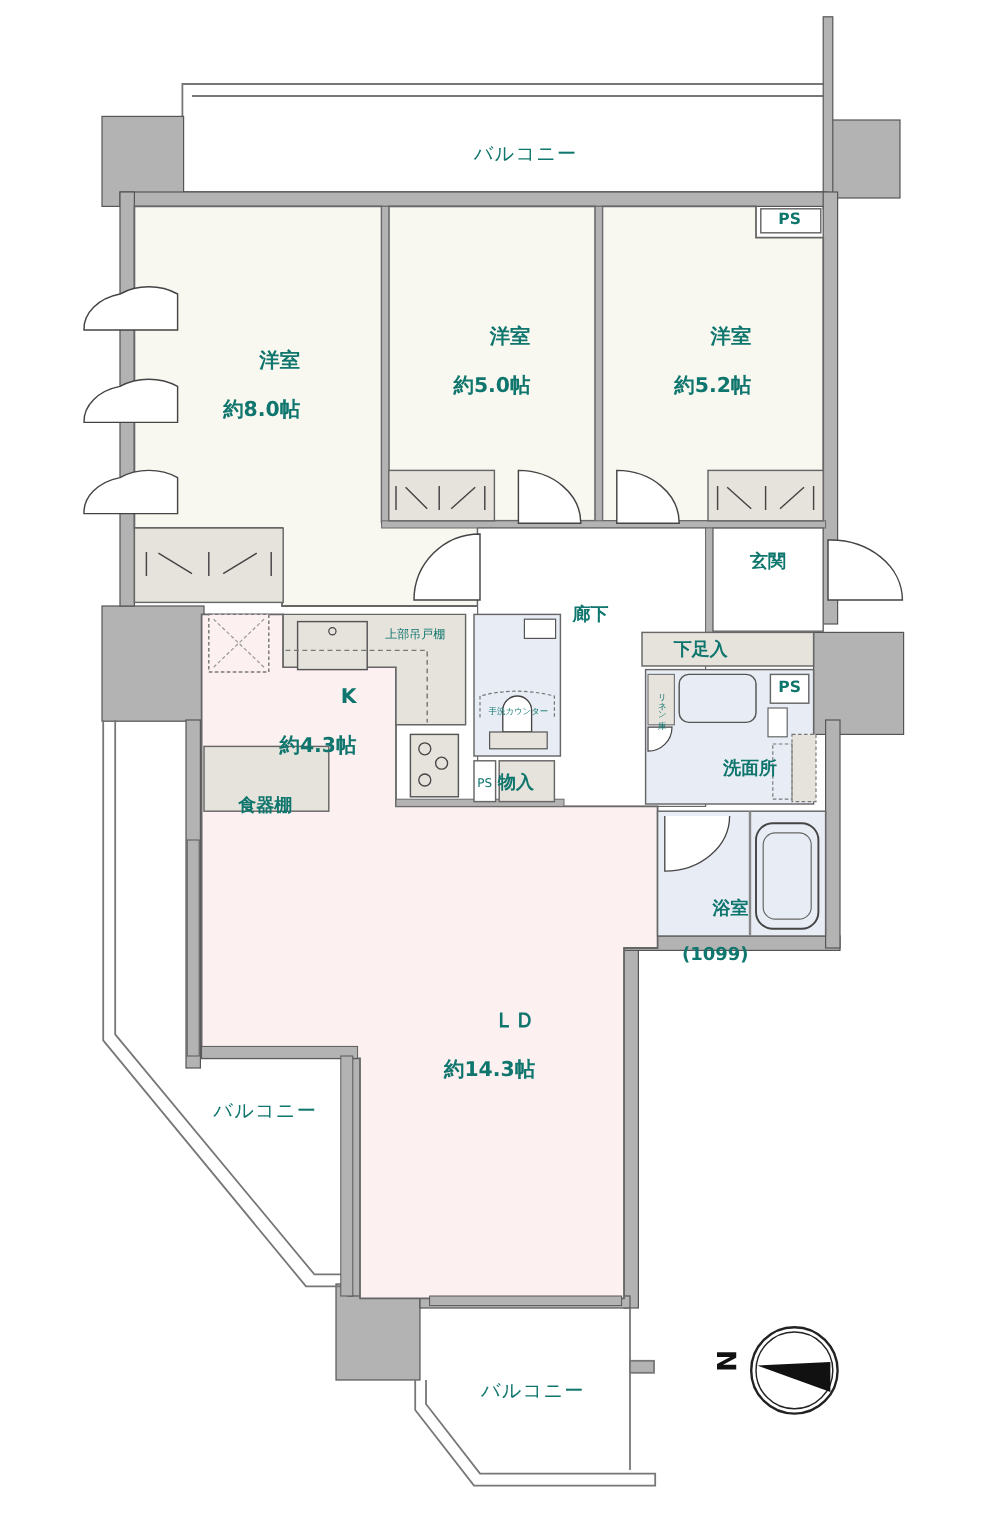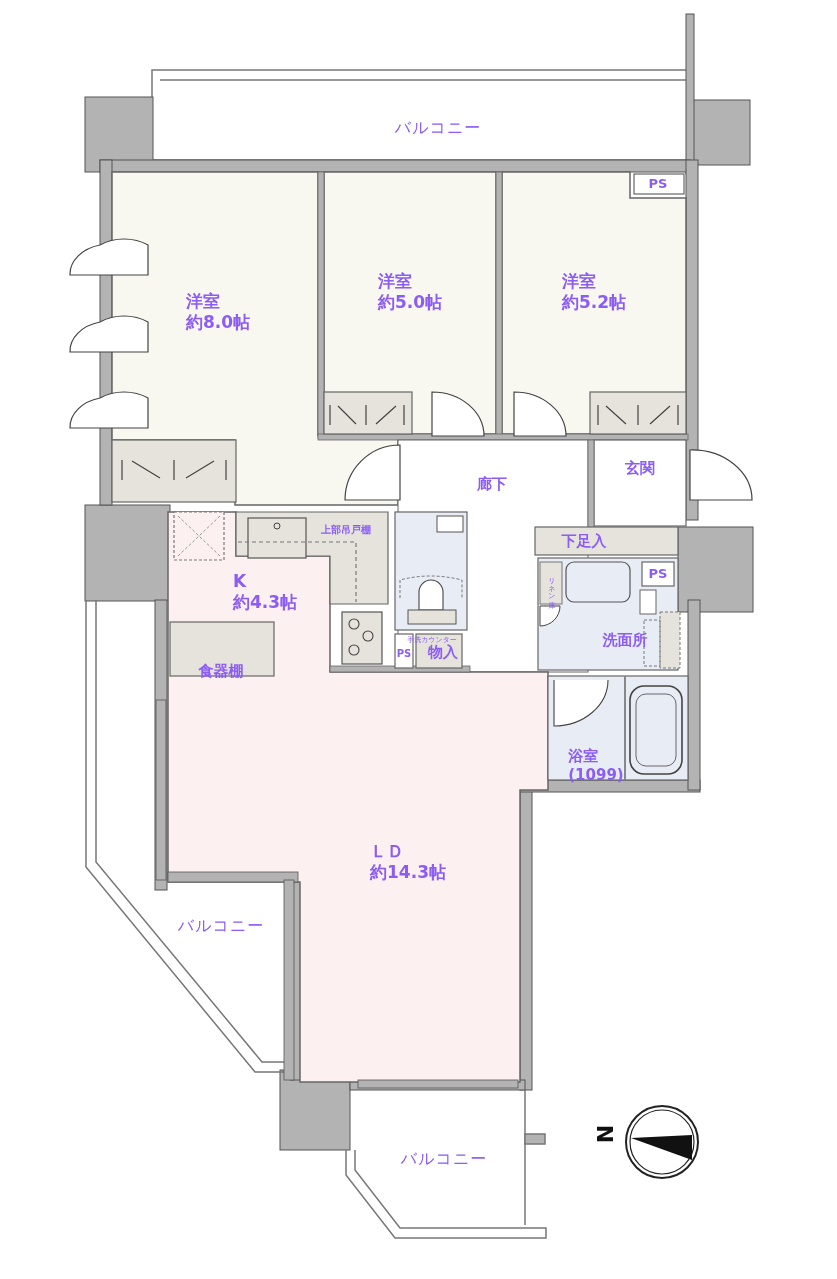--- a/index.html
+++ b/index.html
@@ -1,25 +1,25 @@
 <!DOCTYPE html>
 <html><head>
 <meta charset="utf-8">
 <style>
   html, body { margin: 0; padding: 0; background: #ffffff; }
   body { width: 837px; height: 1279px; position: relative; overflow: hidden;
          font-family: "DejaVu Sans", "Liberation Sans", sans-serif; }
   #plan { position: absolute; left: 0; top: 0; width: 837px; height: 1279px; }
-  .label { position: absolute; text-align: left; color: #8b5cf6; font-weight: bold;
+  .label { position: absolute; text-align: right; color: #0f766e; font-weight: bold;
            line-height: 1.25; white-space: nowrap; transform: translate(-50%, -50%); }
-  .label .l1, .label .l2 { display: block; }
+  .label .l1, .label .l2 { display: block; margin-top: 20px; }
   .lg { font-size: 17px; }
   .md { font-size: 15px; }
   .sm { font-size: 13px; }
-  .xs { font-size: 10px; font-weight: bold; }
+  .xs { font-size: 10px; font-weight: normal; }
   .tiny { font-size: 7px; font-weight: normal; }
   .balc { font-weight: normal; font-size: 16px; letter-spacing: 1px; }
   .north { position: absolute; font-size: 22px; font-weight: bold; color: #111;
            transform: translate(-50%, -50%) rotate(90deg); }
 </style>
 </head>
 <body>
 
 <svg id="plan" viewBox="0 0 837 1279" xmlns="http://www.w3.org/2000/svg">
 
@@ -173,34 +173,34 @@
 <div class="label lg" style="left:410px;top:292px">
   <span class="l1">洋室</span>
   <span class="l2">約5.0帖</span>
 </div>
 <div class="label lg" style="left:594px;top:292px">
   <span class="l1">洋室</span>
   <span class="l2">約5.2帖</span>
 </div>
 <div class="label sm" style="left:658px;top:184px">PS</div>
 
-<div class="label md" style="left:492px;top:484px">廊下</div>
+<div class="label md" style="left:492px;top:512px">廊下</div>
 <div class="label md" style="left:640px;top:468px">玄関</div>
 <div class="label md" style="left:584px;top:541px">下足入</div>
 
 <div class="label lg" style="left:265px;top:592px">
   <span class="l1">K</span>
   <span class="l2">約4.3帖</span>
 </div>
 <div class="label md" style="left:221px;top:671px">食器棚</div>
 <div class="label xs" style="left:346px;top:530px">上部吊戸棚</div>
-<div class="label tiny" style="left:432px;top:640px">手洗カウンター</div>
+<div class="label tiny" style="left:432px;top:593px">手洗カウンター</div>
 
 <div class="label xs" style="left:404px;top:654px">PS</div>
-<div class="label md" style="left:443px;top:652px">物入</div>
+<div class="label md" style="left:430px;top:652px">物入</div>
 
 <div class="label sm" style="left:658px;top:574px">PS</div>
 <div class="label tiny" style="left:551px;top:584px;writing-mode:vertical-rl;transform:translate(-50%,-50%)">リネン庫</div>
 <div class="label md" style="left:625px;top:640px">洗面所</div>
 
 <div class="label md" style="left:596px;top:766px">
   <span class="l1">浴室</span>
   <span class="l2">(1099)</span>
 </div>
 

